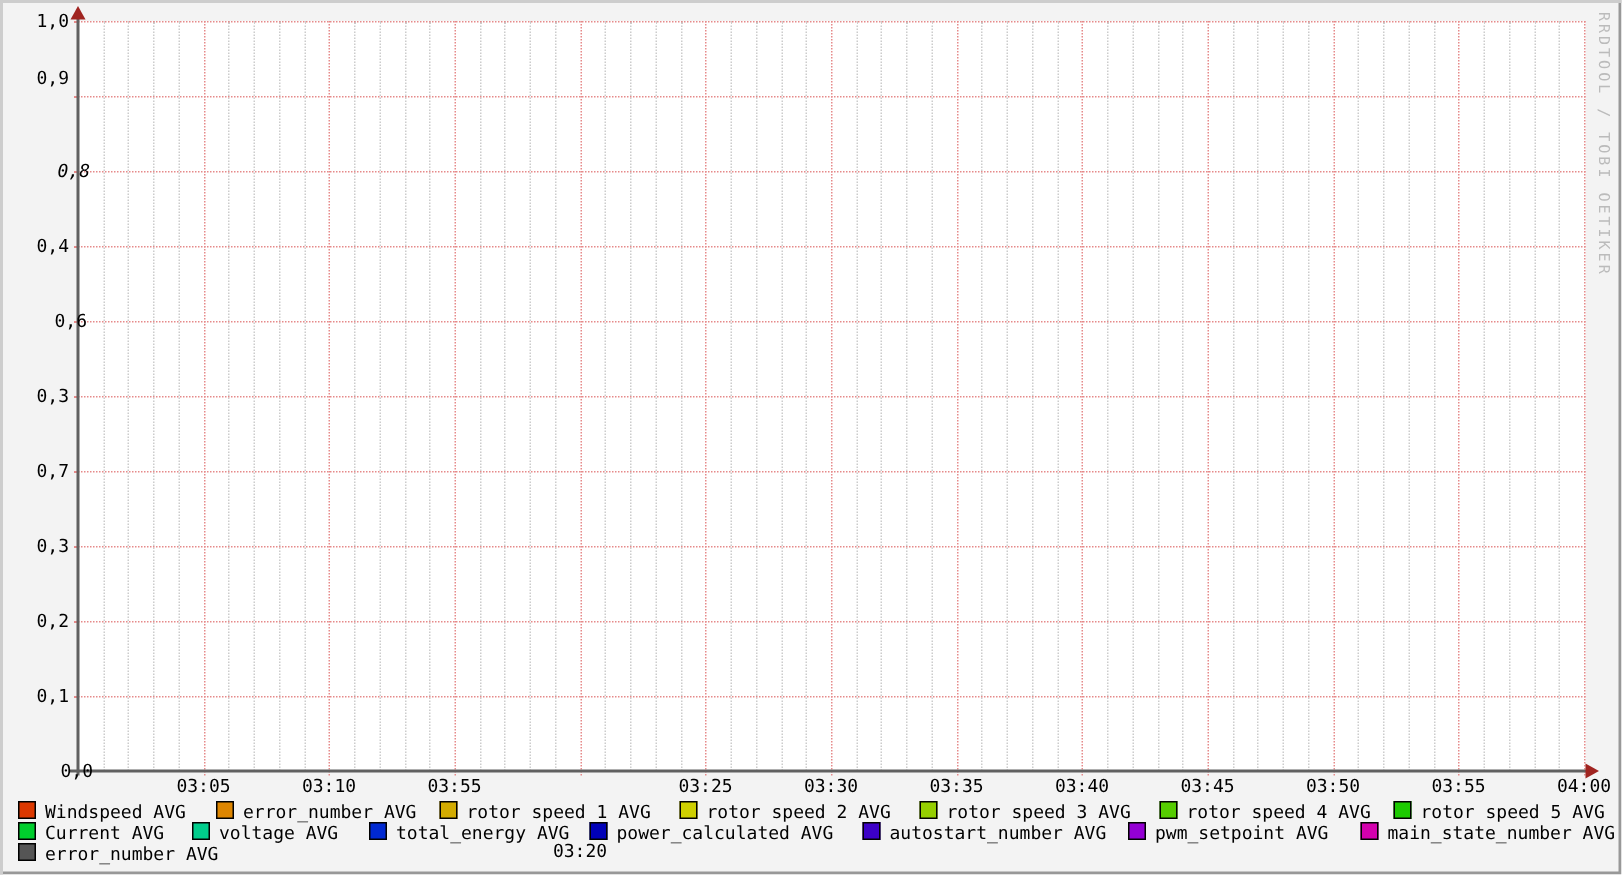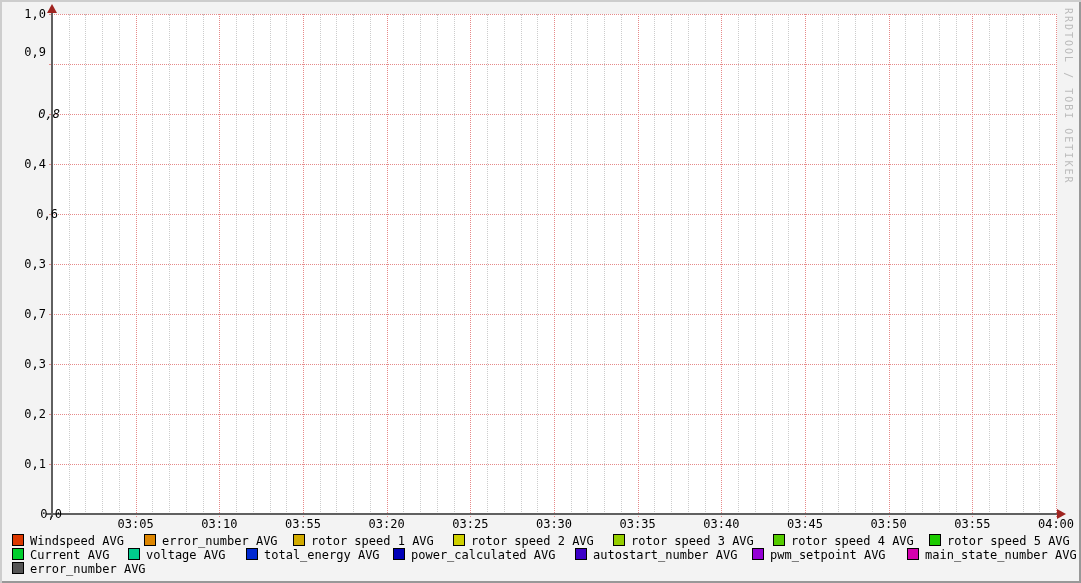--- a/index.html
+++ b/index.html
@@ -117,21 +117,21 @@
       <div class="y-tick-label" style="left: 6px; top: 308px;">0,7</div>
       <div class="y-tick-label" style="left: 6px; top: 358px;">0,3</div>
       <div class="y-tick-label" style="left: 6px; top: 408px;">0,2</div>
       <div class="y-tick-label" style="left: 6px; top: 458px;">0,1</div>
       <div class="y-tick-label" style="left: 22px; top: 508px;">0,0</div>
     </div>
   <div id="x-labels">
       <div class="x-tick-label" style="left: 105.667px;">03:05</div>
       <div class="x-tick-label" style="left: 189.333px;">03:10</div>
       <div class="x-tick-label" style="left: 273px;">03:55</div>
-      <div class="x-tick-label" style="left: 356.667px;">03:20</div>
+      <div class="x-tick-label" style="left: 356.667px; margin-top: 43px;">03:20</div>
       <div class="x-tick-label" style="left: 440.333px;">03:25</div>
       <div class="x-tick-label" style="left: 524px;">03:30</div>
       <div class="x-tick-label" style="left: 607.667px;">03:35</div>
       <div class="x-tick-label" style="left: 691.333px;">03:40</div>
       <div class="x-tick-label" style="left: 775px;">03:45</div>
       <div class="x-tick-label" style="left: 858.667px;">03:50</div>
       <div class="x-tick-label" style="left: 942.333px;">03:55</div>
       <div class="x-tick-label" style="left: 1026px;">04:00</div>
     </div>
   <div id="legend">

